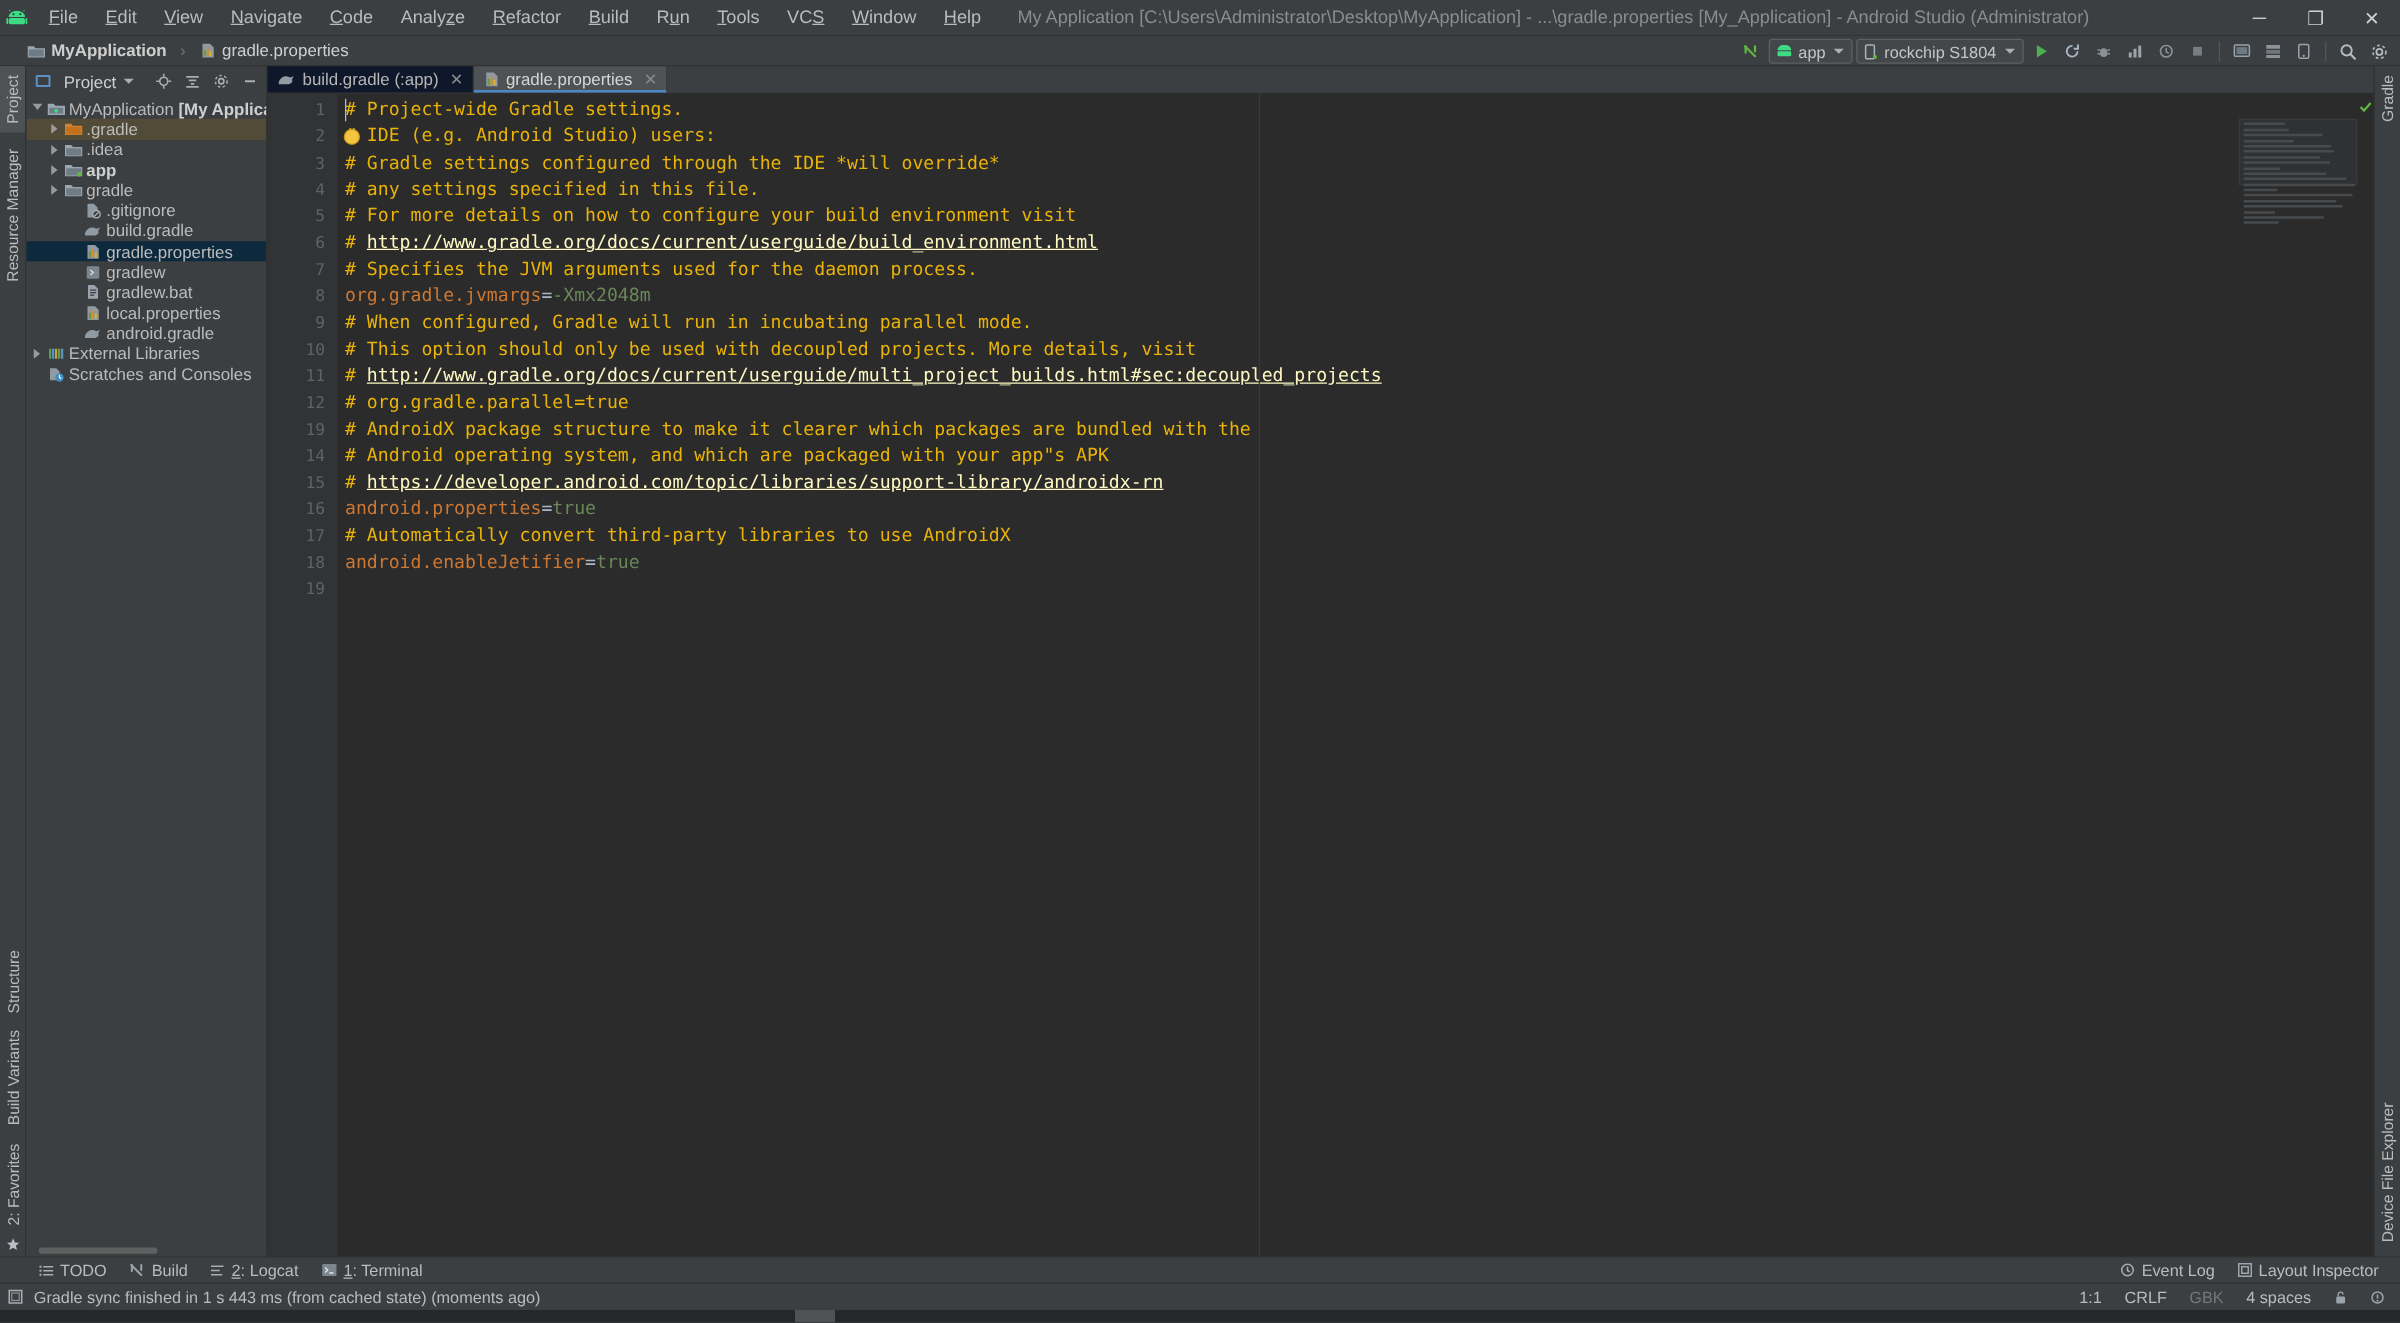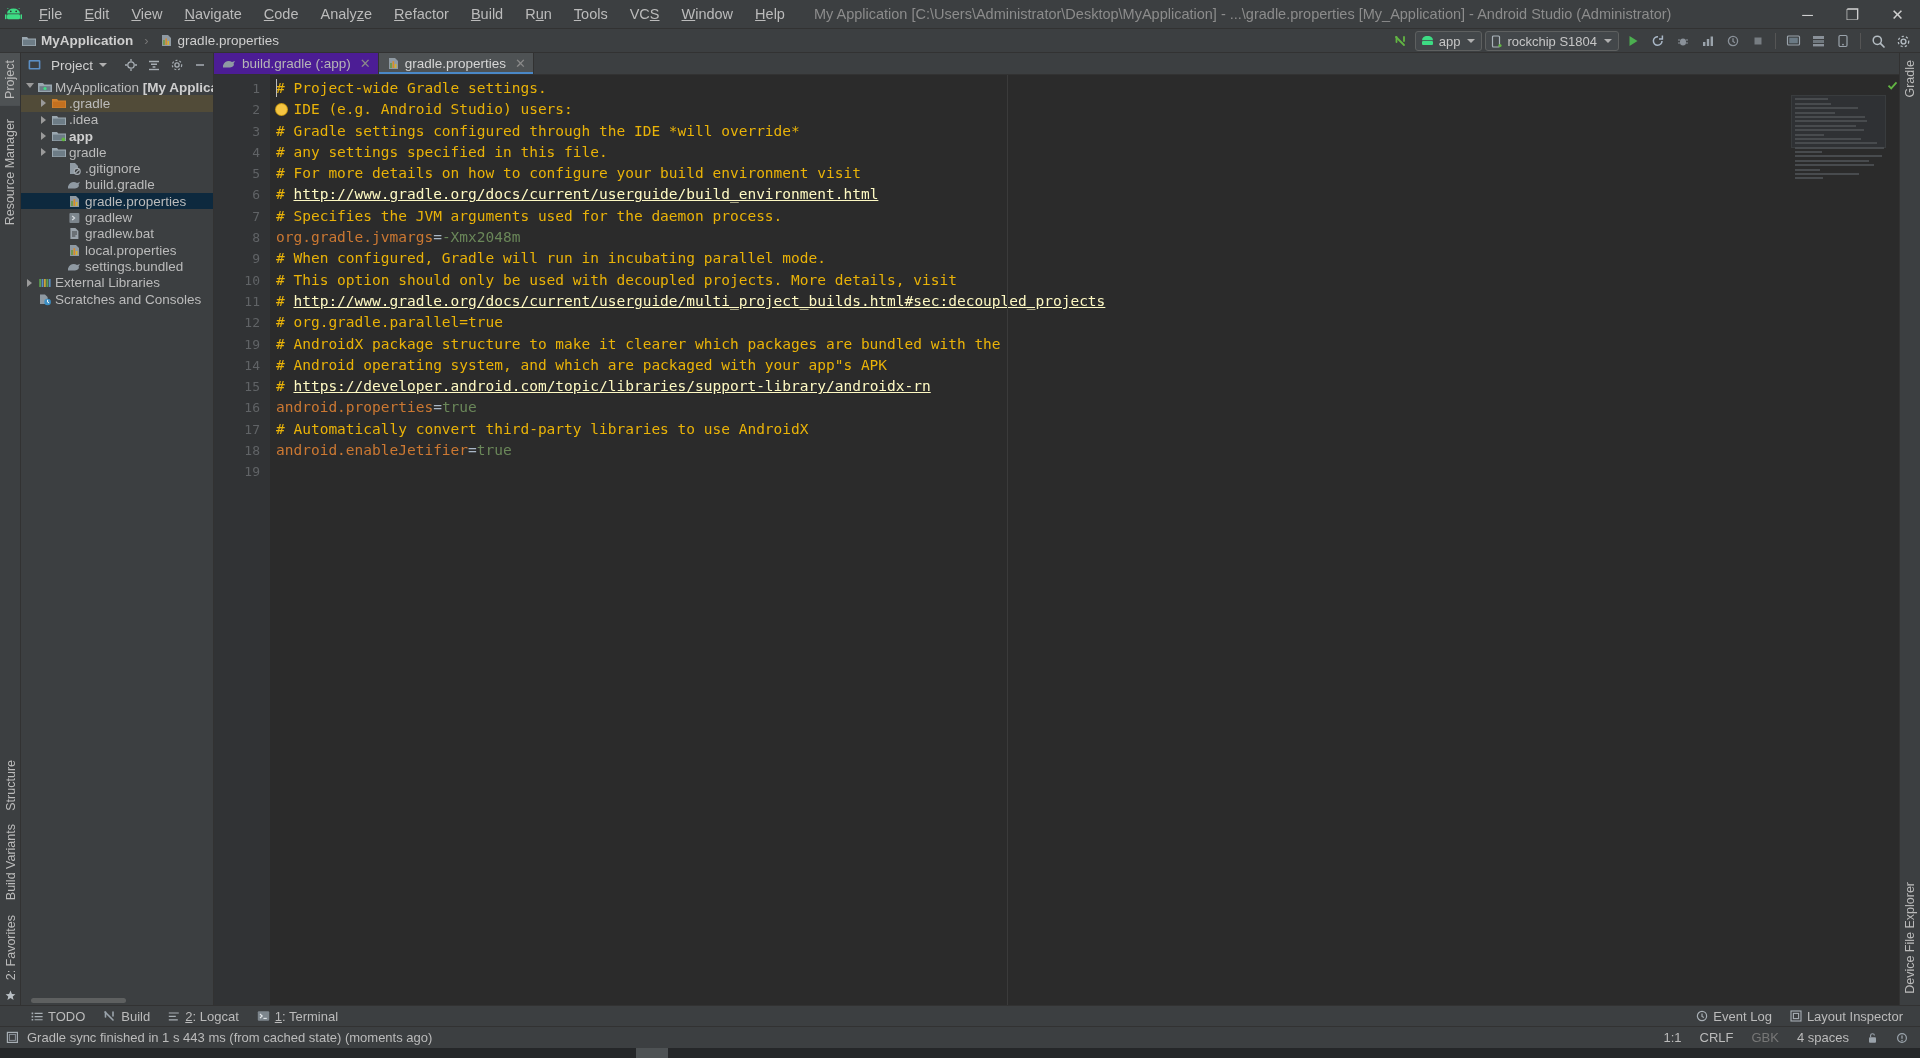--- a/index.html
+++ b/index.html
@@ -118,21 +118,21 @@
 
   
   .editor-area { flex: 1 1 auto; display: flex; flex-direction: column; min-width: 0; background: #2b2b2b; }
   .tabbar {
     height: 22px; background: #3c3f41; display: flex; align-items: stretch;
     flex: 0 0 22px; border-bottom: 1px solid #323232;
   }
   .etab {
     display: flex; align-items: center; gap: 5px; padding: 0 7px 0 8px;
     font-size: 13.5px; color: #b6b6b6; border-right: 1px solid #323232; position: relative;
-    background: #4c1d95;
+    background: #0f172a;
   }
   .etab.active { background: #4e5254; color: #d6d6d6; }
   .etab.active::after {
     content: ""; position: absolute; left: 0; right: 0; bottom: 0; height: 2px; background: #4a88c7;
   }
   .etab .x { color: #8a8a8a; font-size: 13px; margin-left: 4px; }
 
   .code-wrap { flex: 1 1 auto; display: flex; min-height: 0; position: relative; background: #2b2b2b; }
   .gutter {
     width: 56px; flex: 0 0 56px; background: #313335; text-align: right;
@@ -565,21 +565,21 @@
         </span>
         <span class="tree-label">local.properties</span>
       </div>
 
       <div class="tree-row" style="padding-left:45px">
         <span class="tree-ico">
           <svg width="15" height="11" viewBox="0 0 15 11">
               <path d="M1 7.5 C2.5 3 7 2 10 4 L13 3 L11.6 5.6 C12.6 7.4 11 9.4 8 9.4 L1 9.4 Z" fill="#8f9aa3"></path>
             </svg>
         </span>
-        <span class="tree-label">settings.bundled</span>
+        <span class="tree-label">android.gradle</span>
       </div>
 
       <div class="tree-row" style="padding-left:2px">
         <span class="arrow">
             <i></i>
           </span>
         <span class="tree-ico">
           <svg width="14" height="12" viewBox="0 0 14 12">
               <rect x="1.2" y="2" width="1.8" height="8" fill="#5c9e4f"></rect>
               <rect x="3.6" y="2" width="1.8" height="8" fill="#5c8fc4"></rect>

